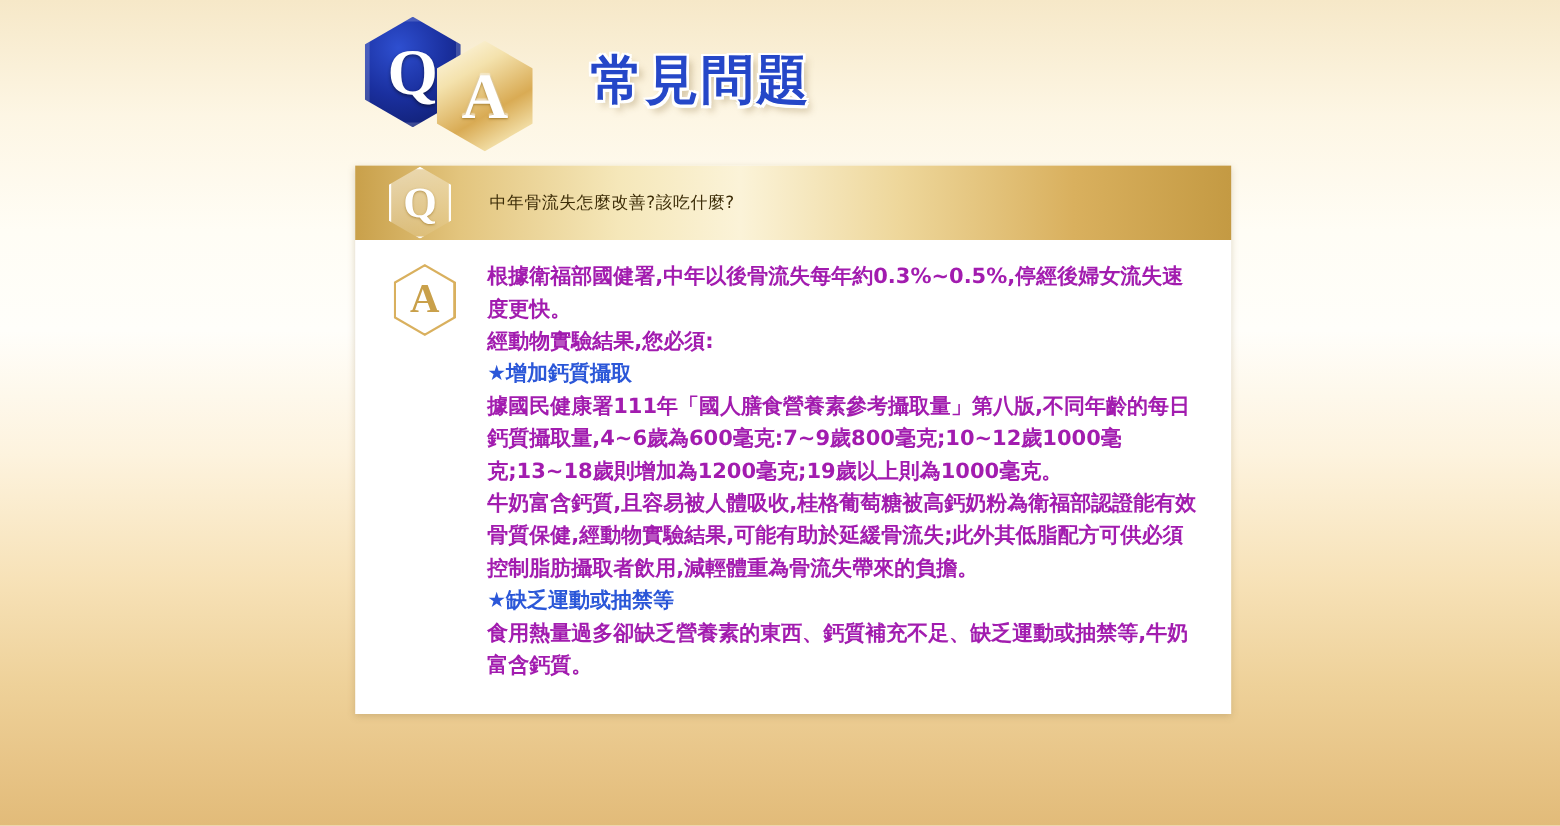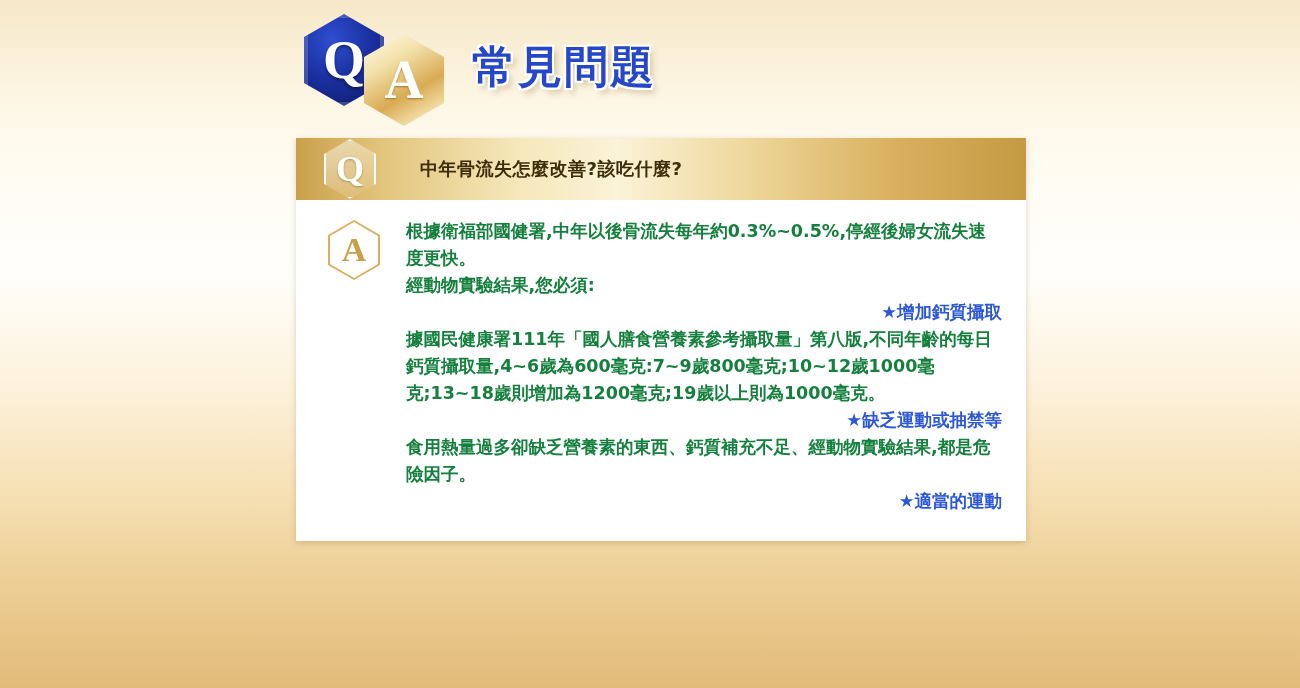--- a/index.html
+++ b/index.html
@@ -77,21 +77,21 @@
   .hex-q .letter {
     color: #ffffff;
     text-shadow: 0 2px 3px rgba(0,0,0,.45);
   }
   .hex-a .letter {
     color: #ffffff;
     text-shadow: 0 1px 2px rgba(150,110,30,.8), 0 -1px 1px rgba(255,255,255,.6);
   }
   .header-title {
     position: absolute;
-    left: 176px;
+    left: 196px;
     top: 30px;
     font-family: "DejaVu Sans", sans-serif;
     font-weight: bold;
     font-size: 44px;
     letter-spacing: 2px;
     color: #2547c8;
     text-shadow:
        2px 0 0 #ffffff,
       -2px 0 0 #ffffff,
        0 2px 0 #ffffff,
@@ -148,24 +148,24 @@
     box-shadow: inset 0 0 0 2px rgba(255,255,255,.95);
   }
   .qbar-hex span {
     font-family: "Liberation Serif", serif;
     font-weight: bold;
     font-size: 36px;
     color: #ffffff;
     text-shadow: 0 1px 2px rgba(150,110,30,.65);
   }
   .qbar-title {
-    margin-left: 44px;
+    margin-left: 32px;
     font-family: "DejaVu Sans", sans-serif;
-    font-weight: bold;
-    font-size: 18px;
+    font-weight: normal;
+    font-size: 14px;
     color: #3d2d08;
     letter-spacing: .5px;
   }
 
   .answer {
     display: flex;
     padding: 16px 24px 26px 24px;
   }
   .abar-hex {
     width: 52px;
@@ -203,27 +203,26 @@
   .answer-body {
     margin-left: 26px;
     padding-top: 2px;
     flex: 1;
   }
   .answer-body p {
     margin: 0;
     font-family: "DejaVu Sans", sans-serif;
     font-size: 17.5px;
     line-height: 27px;
-    color: #15803d;
+    color: #a21caf;
     font-weight: bold;
     letter-spacing: 0;
   }
   .answer-body p.heading {
     color: #2b57d8;
-    text-align: right;
   }
 </style>
 </head>
 <body>
 
 <div class="header">
   <div class="hexwrap">
     <div class="hex hex-q">
       <span class="letter">Q</span>
     </div>
@@ -246,19 +245,19 @@
 
   <div class="answer">
     <div class="abar-hex">
       <span>A</span>
     </div>
     <div class="answer-body">
       <p>根據衛福部國健署,中年以後骨流失每年約0.3%~0.5%,停經後婦女流失速度更快。</p>
       <p>經動物實驗結果,您必須:</p>
       <p class="heading">★增加鈣質攝取</p>
       <p>據國民健康署111年「國人膳食營養素參考攝取量」第八版,不同年齡的每日鈣質攝取量,4~6歲為600毫克:7~9歲800毫克;10~12歲1000毫克;13~18歲則增加為1200毫克;19歲以上則為1000毫克。</p>
+      <p>牛奶富含鈣質,且容易被人體吸收,桂格葡萄糖被高鈣奶粉為衛福部認證能有效骨質保健,經動物實驗結果,可能有助於延緩骨流失;此外其低脂配方可供必須控制脂肪攝取者飲用,減輕體重為骨流失帶來的負擔。</p>
       <p class="heading">★缺乏運動或抽禁等</p>
-      <p>食用熱量過多卻缺乏營養素的東西、鈣質補充不足、經動物實驗結果,都是危險因子。</p>
-      <p class="heading">★適當的運動</p>
+      <p>食用熱量過多卻缺乏營養素的東西、鈣質補充不足、缺乏運動或抽禁等,牛奶富含鈣質。</p>
     </div>
   </div>
 
 </div>
 
 </body></html>

